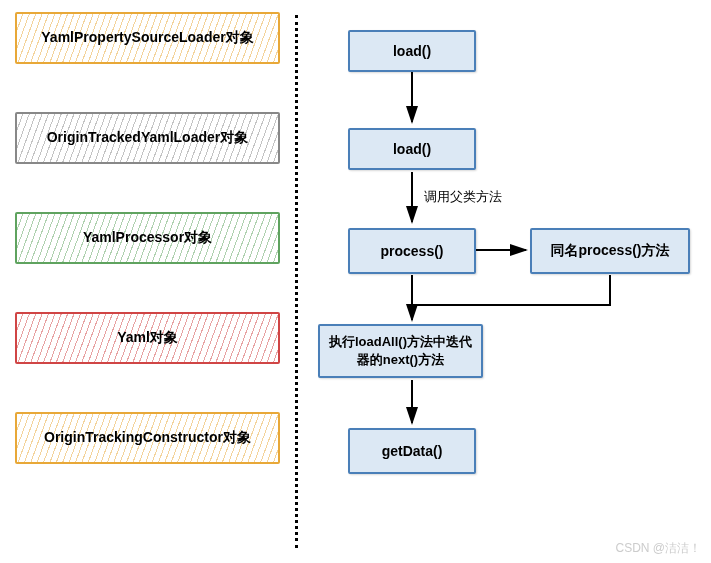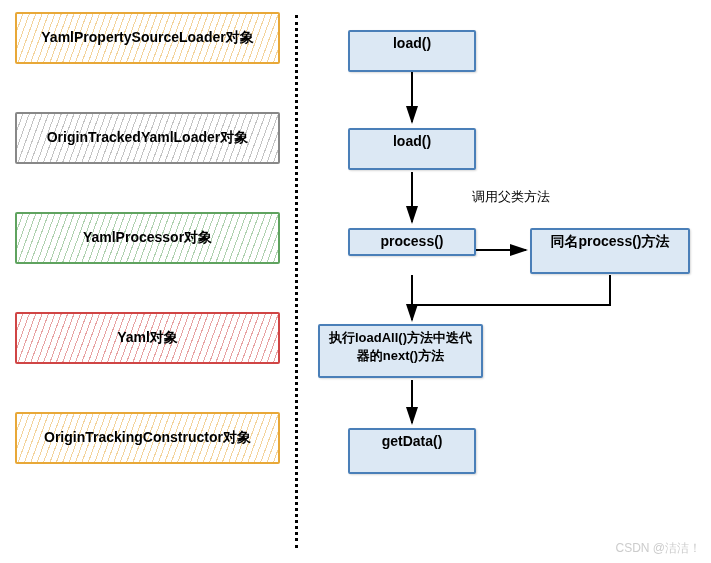--- a/index.html
+++ b/index.html
@@ -62,34 +62,33 @@
     .box-3 { border-color: #5fa35f; color: #5fa35f; }
     .box-4 { border-color: #d04545; color: #d04545; }
     .box-5 { border-color: #e8a838; color: #e8a838; }
     .obj-box span { color: #000; z-index: 1; }
     
     .flow-box {
       position: absolute;
       border: 2px solid #4a7fb8;
       background: #dce8f4;
       display: flex;
-      align-items: flex-start;
+      align-items: center;
       justify-content: center;
       font-size: 14px;
       font-weight: bold;
       text-align: center;
       padding: 3px 8px;
       border-radius: 2px;
       box-shadow: 1px 1px 2px rgba(0,0,0,0.15);
     }
     .label {
       position: absolute;
       font-size: 13px;
       color: #000;
-      margin-left: 48px;
     }
     svg.arrows {
       position: absolute;
       top: 0;
       left: 0;
       width: 100%;
       height: 100%;
       pointer-events: none;
     }
     .watermark {
@@ -146,21 +145,21 @@
 
       <line x1="114" y1="380" x2="114" y2="423" stroke="#000" stroke-width="2" marker-end="url(#ah)"></line>
     </svg>
 
     <div class="flow-box" style="left:50px; top:30px; width:128px; height:42px;">
       <span>load()</span>
     </div>
     <div class="flow-box" style="left:50px; top:128px; width:128px; height:42px;">
       <span>load()</span>
     </div>
-    <div class="flow-box" style="left:50px; top:228px; width:128px; height:28px;">
+    <div class="flow-box" style="left:50px; top:228px; width:128px; height:46px;">
       <span>process()</span>
     </div>
     <div class="flow-box" style="left:232px; top:228px; width:160px; height:46px;">
       <span>同名process()方法</span>
     </div>
     <div class="flow-box" style="left:20px; top:324px; width:165px; height:54px; font-size:13px;">
       <span>执行loadAll()方法中迭代器的next()方法</span>
     </div>
     <div class="flow-box" style="left:50px; top:428px; width:128px; height:46px;">
       <span>getData()</span>

